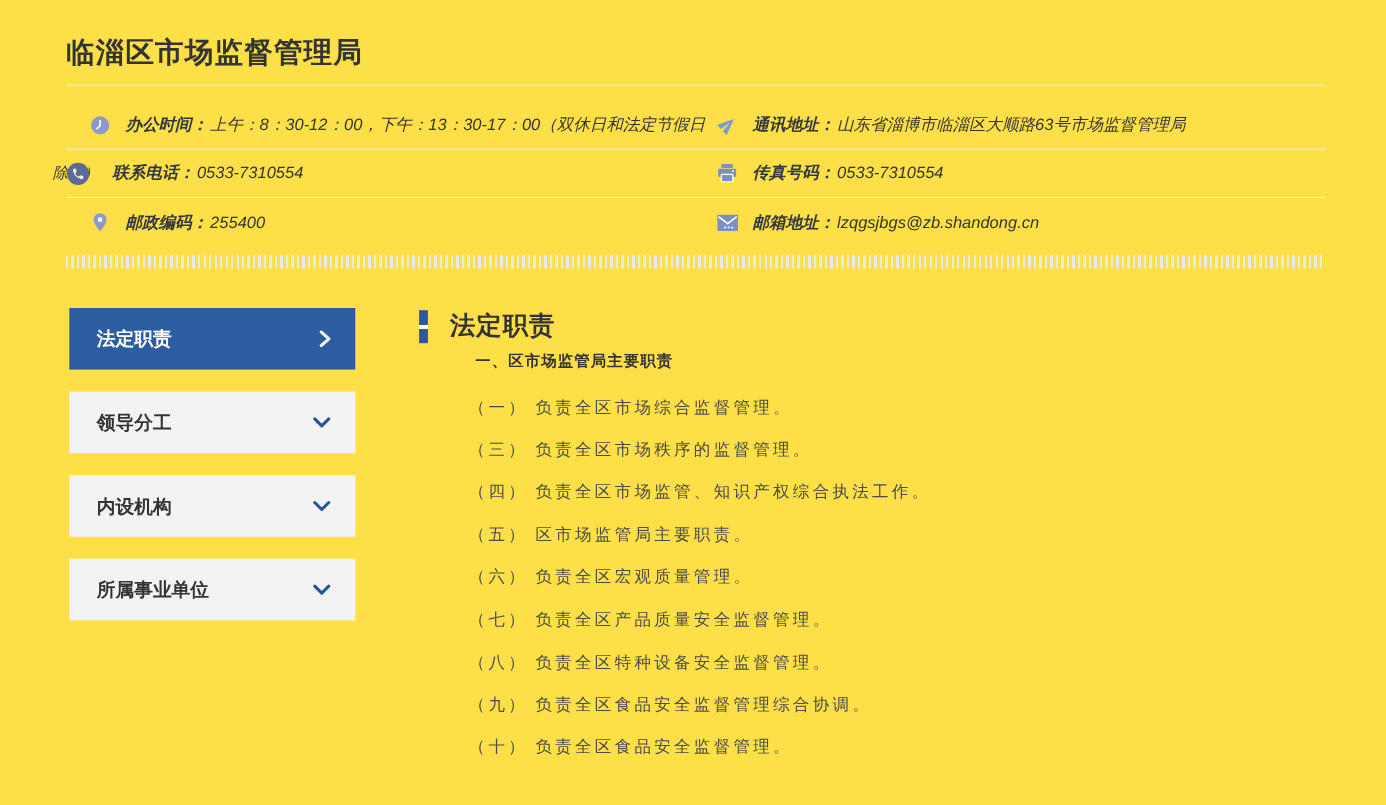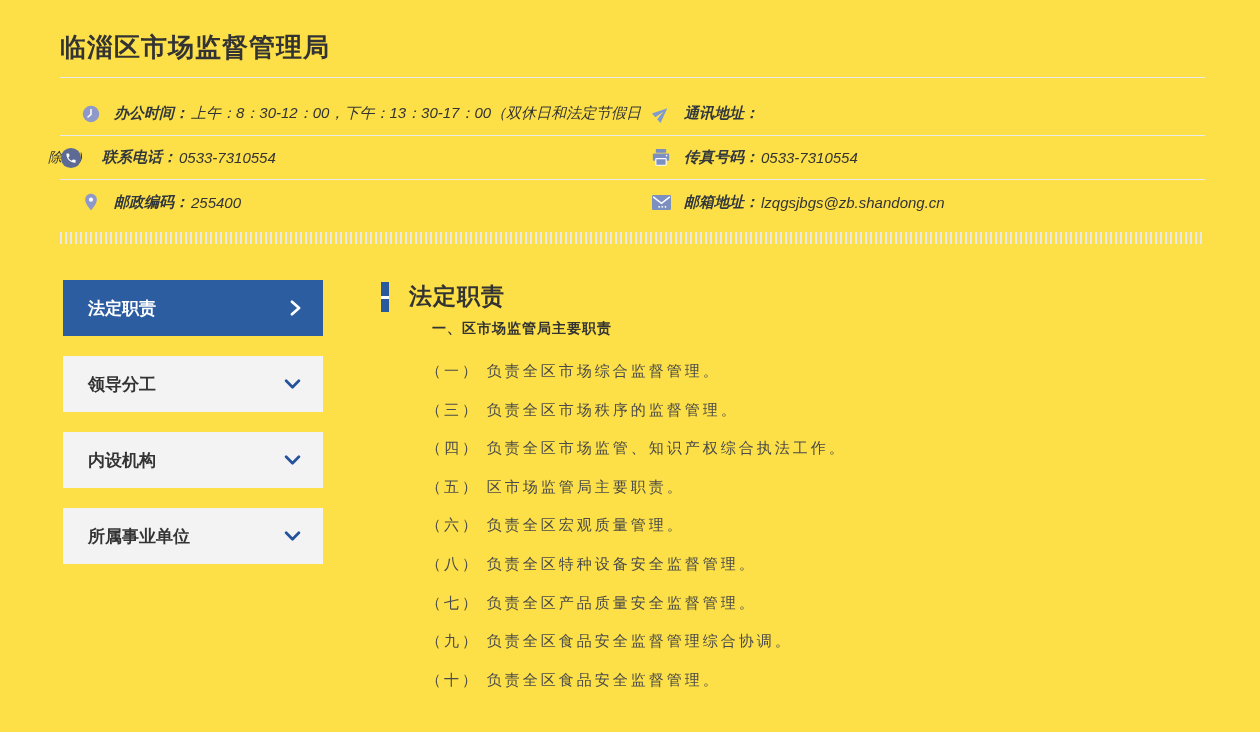--- a/index.html
+++ b/index.html
@@ -75,20 +75,21 @@
           <span class="label">办公时间：</span>
           <span class="value">上午：8：30-12：00，下午：13：30-17：00（双休日和法定节假日</span>
         </div>
         <div class="cell right">
           <span class="icon">
             <svg width="17" height="17" viewBox="0 0 24 24" style="transform:rotate(-42deg)">
                 <path d="M2 21 L23 12 L2 3 L2 10 L16 12 L2 14 Z" fill="#7d9bd2"></path>
               </svg>
           </span>
           <span class="label">通讯地址：</span>
+          <span class="value">山东省淄博市临淄区大顺路63号市场监督管理局</span>
         </div>
       </div>
 
       <div class="c-row sep">
         <div class="cell phone-cell">
           <span class="glitch-wrap">
             <span>除外）</span>
             <span class="phone-badge">
               <svg width="22" height="22" viewBox="0 0 24 24">
                   <circle cx="12" cy="12" r="11" fill="#5d6b94"></circle>
@@ -186,22 +187,22 @@
           <span class="head-bar"></span>
           <span class="section-title">法定职责</span>
         </div>
         <div class="subtitle">一、区市场监管局主要职责</div>
         <div class="duties">
           <div class="duty">（一） 负责全区市场综合监督管理。</div>
           <div class="duty">（三） 负责全区市场秩序的监督管理。</div>
           <div class="duty">（四） 负责全区市场监管、知识产权综合执法工作。</div>
           <div class="duty">（五） 区市场监管局主要职责。</div>
           <div class="duty">（六） 负责全区宏观质量管理。</div>
+          <div class="duty">（七） 负责全区产品质量安全监督管理。</div>
           <div class="duty">（八） 负责全区特种设备安全监督管理。</div>
-          <div class="duty">（七） 负责全区产品质量安全监督管理。</div>
           <div class="duty">（九） 负责全区食品安全监督管理综合协调。</div>
           <div class="duty">（十） 负责全区食品安全监督管理。</div>
         </div>
       </div>
 
     </div>
   </div>
 </div>
 
 </body></html>

